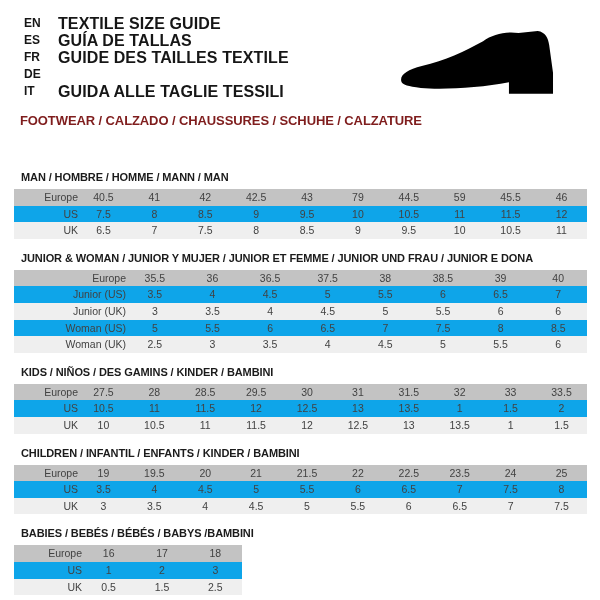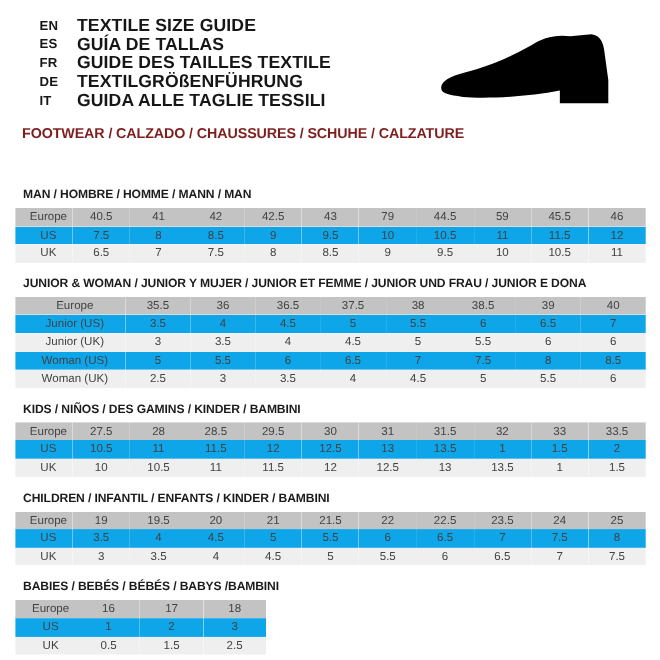--- a/index.html
+++ b/index.html
@@ -1,40 +1,40 @@
 <!DOCTYPE html>
 <html style="--hdr-bg: #c3c3c3; --zebra-bg: #efefef; --title-color: #1b1b1b; --table-text: #424242; --icon-fill: #000000;"><head>
 <meta charset="utf-8">
 <style>
   html,body{margin:0;padding:0;background:#ffffff;}
   body{width:600px;height:600px;overflow:hidden;font-family:"Liberation Sans",sans-serif;}
   .page{position:relative;width:600px;height:600px;background:#fff;}
 
   
-  .languages{padding:15px 0 0 36px;}
+  .languages{padding:15px 0 0 24px;}
   .lang-row{display:flex;line-height:17px;}
   .lang-code{width:34px;font-weight:bold;font-size:12px;color:#161616;}
   .lang-text{font-weight:bold;font-size:16px;color:#161616;letter-spacing:0.1px;}
 
   
   .shoe{position:absolute;left:394px;top:30px;width:182px;height:76px;}
   .shoe path{fill:var(--icon-fill,#000);}
 
   
   .category{margin:14px 0 0 20px;font-size:13px;line-height:13px;font-weight:bold;color:#7f1d1d;letter-spacing:-0.1px;}
 
   
   .sections{margin-top:44px;}
   .section{margin-bottom:13px;}
   .section:last-child{margin-bottom:0;}
   .sec-title{margin:0 0 6px 21px;font-size:11px;line-height:12px;font-weight:bold;color:var(--title-color,#1b1b1b);letter-spacing:-0.1px;}
   table.size-table{border-collapse:collapse;table-layout:fixed;width:573px;margin-left:14px;}
   .t-babies table.size-table{width:228px;}
   td{height:16.6px;line-height:16.6px;padding:0;font-size:10.5px;color:var(--table-text,#424242);text-align:center;white-space:nowrap;overflow:hidden;}
-  td.label{text-align:center;padding-left:8px;}
+  td.label{text-align:right;padding-left:20px;}
   .t-man td.label,.t-kids td.label,.t-children td.label{width:44px;}
   .t-junior-woman td.label{width:92px;}
   .t-babies td.label{width:48px;}
   tr.hdr td{background:var(--hdr-bg,#c3c3c3);}
   tr.zebra td{background:var(--zebra-bg,#efefef);}
   tr.plain td{background:#0ea5e9;}
 </style>
 </head>
 <body>
 
@@ -48,21 +48,20 @@
         <div class="lang-row">
           <span class="lang-code">ES</span>
           <span class="lang-text">GUÍA DE TALLAS</span>
         </div>
         <div class="lang-row">
           <span class="lang-code">FR</span>
           <span class="lang-text">GUIDE DES TAILLES TEXTILE</span>
         </div>
         <div class="lang-row">
           <span class="lang-code">DE</span>
-          <span class="lang-text">TEXTILGRÖßENFÜHRUNG</span>
         </div>
         <div class="lang-row">
           <span class="lang-code">IT</span>
           <span class="lang-text">GUIDA ALLE TAGLIE TESSILI</span>
         </div>
       </div>
     <svg class="shoe" viewBox="0 0 190 78" aria-hidden="true">
       <path d="M 8,54
                C 5,47 13,41 29,37
                C 54,31 73,22 93,11

